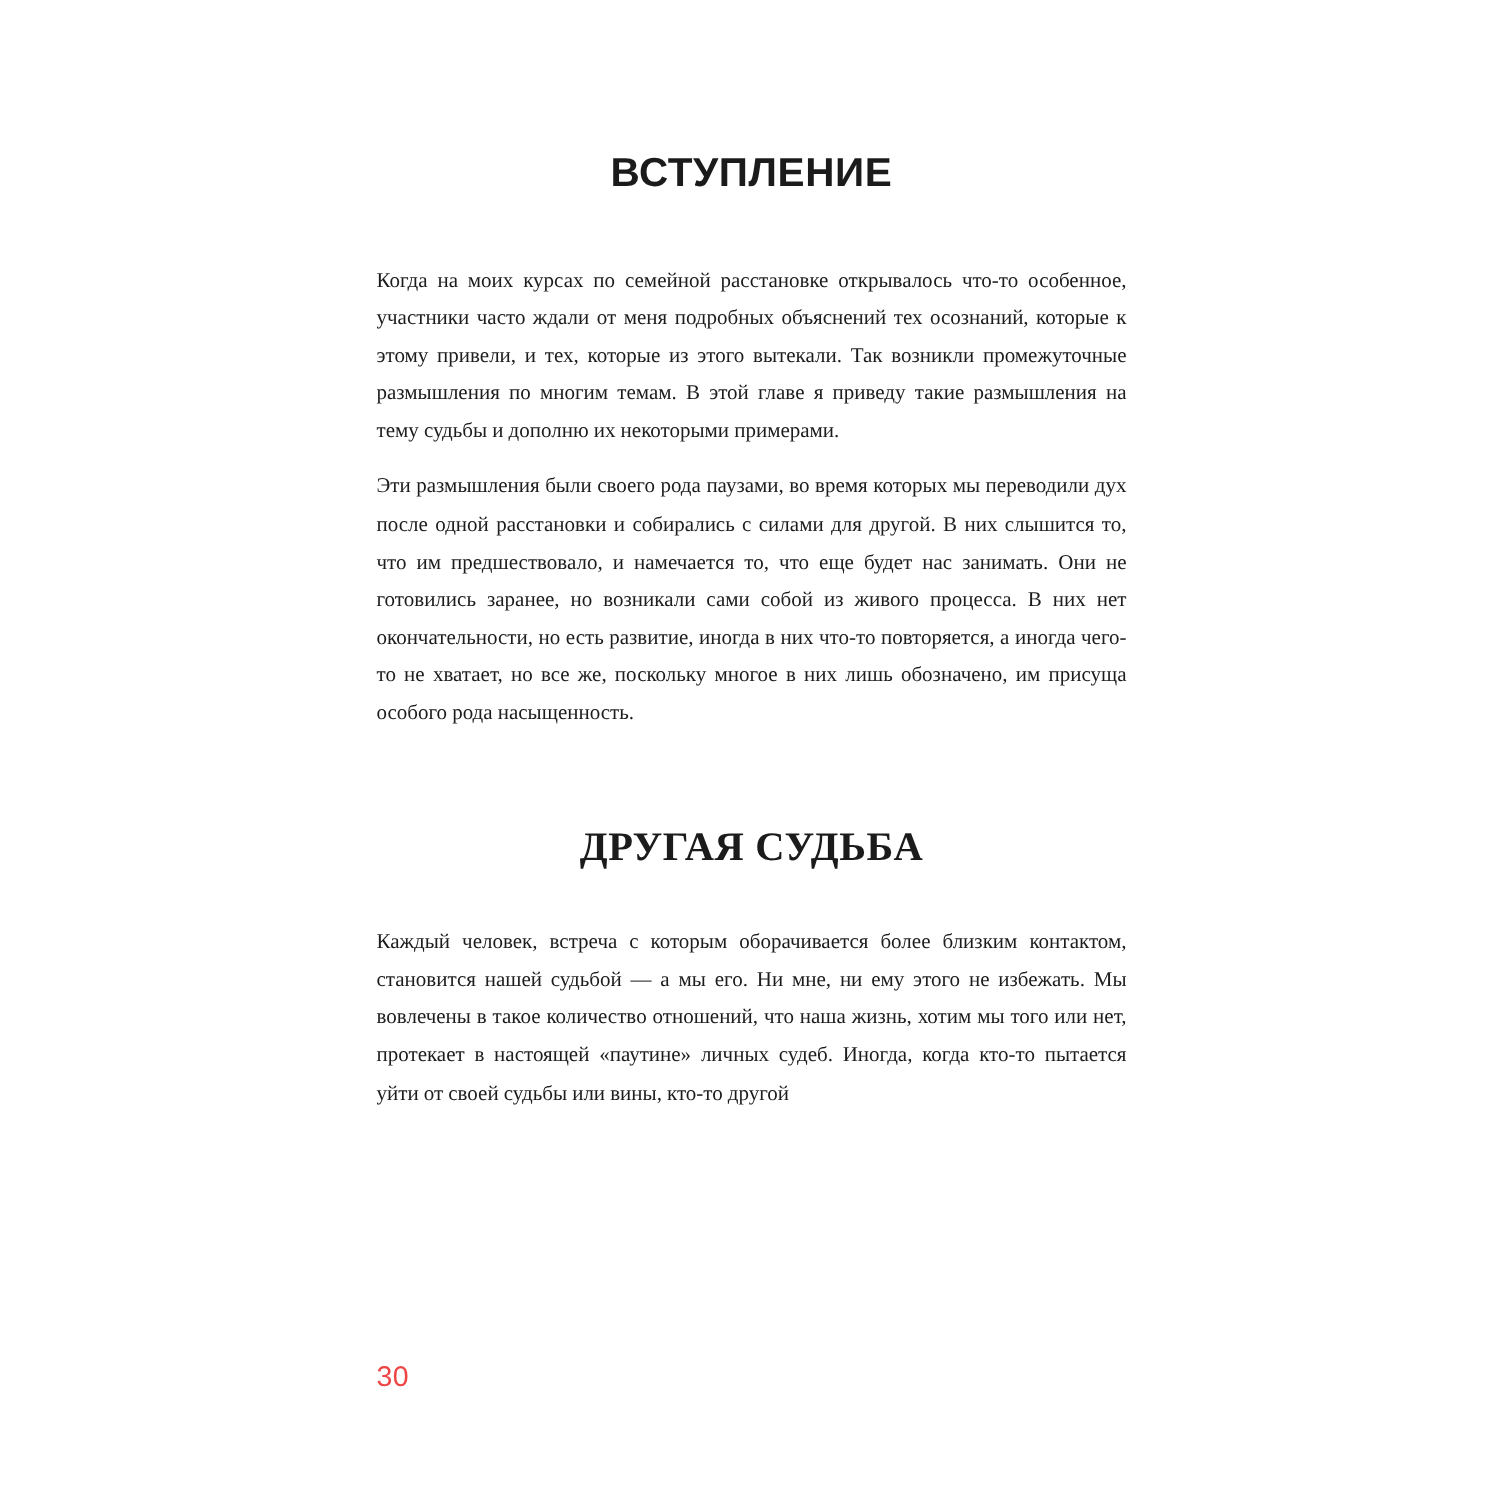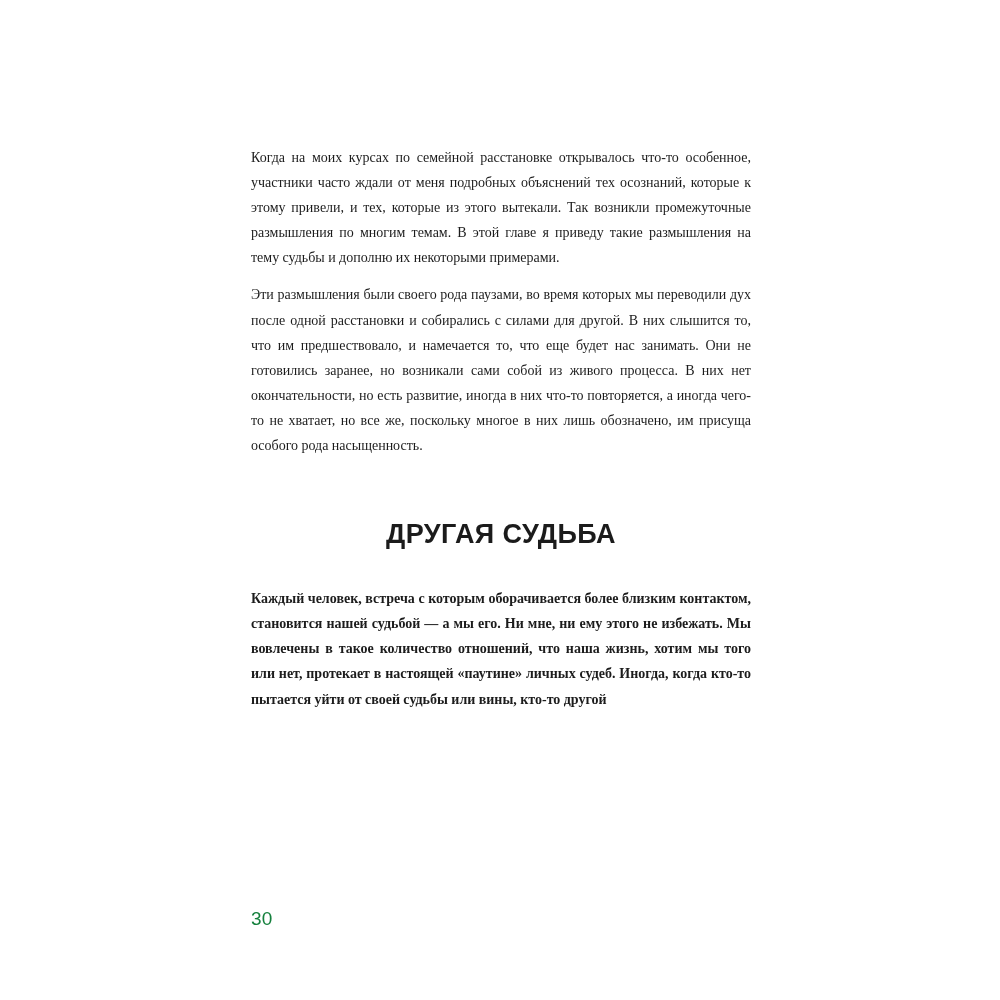--- a/index.html
+++ b/index.html
@@ -36,21 +36,21 @@
     font-size: 27px;
     letter-spacing: 0.4px;
     color: #1b1b1b;
     text-align: center;
     margin: 0;
     padding: 0;
     line-height: 30px;
   }
 
   .section-title {
-    font-family: Liberation Sans, sans-serif;
+    font-family: Liberation Serif, serif;
     font-weight: bold;
     font-size: 27px;
     letter-spacing: 0.4px;
     color: #1b1b1b;
     text-align: center;
     margin: 0;
     padding: 0;
     line-height: 30px;
   }
 
@@ -66,41 +66,41 @@
     text-align: justify;
     text-justify: inter-word;
     margin: 0 0 12px 0;
     padding: 0;
     hyphens: manual;
     word-spacing: -0.1px;
   }
 
   p.body-text:last-child {
     margin-bottom: 11px;
-    font-weight: bold;
   }
 
   .page-number {
     position: absolute;
     left: 251px;
     top: 908px;
     font-family: "Liberation Sans", "DejaVu Sans", sans-serif;
     font-size: 19px;
     font-weight: normal;
-    color: #15803d;
+    color: #ef4444;
     letter-spacing: 0.3px;
   }
 </style>
 </head>
 <body>
 
 <div class="page">
 
   <div class="content-column">
 
+    <h1 class="chapter-title">ВСТУПЛЕНИЕ</h1>
 
     <div class="spacer-after-chapter-title"></div>
 
     <p class="body-text">Когда на моих курсах по семейной расстановке открывалось что-то особенное, участники часто ждали от меня подробных объяснений тех осознаний, которые к этому привели, и тех, которые из этого вытекали. Так возникли промежуточные размышления по многим темам. В этой главе я приведу такие размышления на тему судьбы и дополню их некоторыми примерами.</p>
 
     <p class="body-text">Эти размышления были своего рода паузами, во время которых мы переводили дух после одной расстановки и собирались с силами для другой. В них слышится то, что им предшествовало, и намечается то, что еще будет нас занимать. Они не готовились заранее, но возникали сами собой из живого процесса. В них нет окончательности, но есть развитие, иногда в них что-то повторяется, а иногда чего-то не хватает, но все же, поскольку многое в них лишь обозначено, им присуща особого рода насыщенность.</p>
 
 
     <div class="spacer-before-section-title"></div>
 

